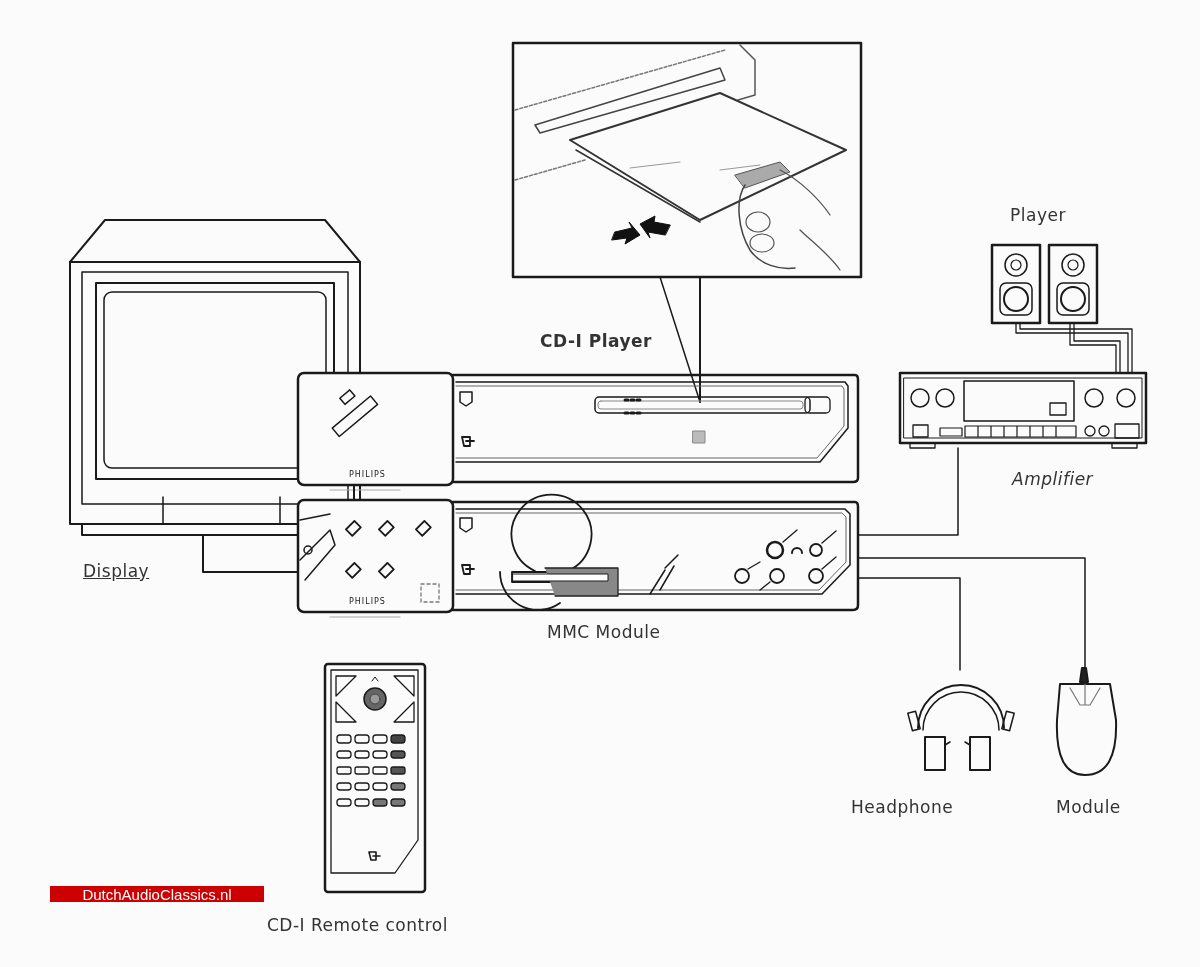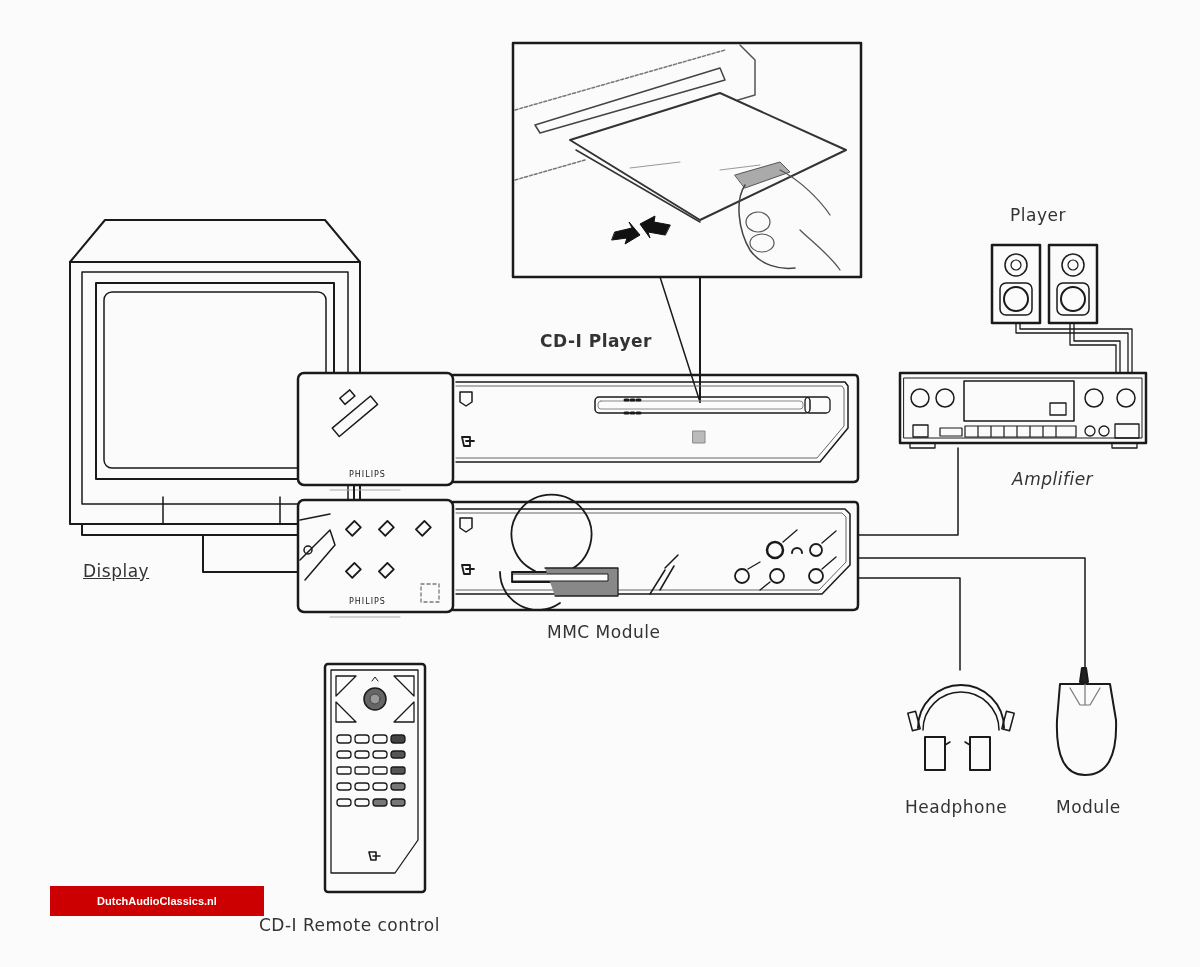--- a/index.html
+++ b/index.html
@@ -1,21 +1,21 @@
 <!DOCTYPE html>
 <html><head>
   <meta charset="utf-8">
   <style>
     html, body { margin:0; padding:0; background:#fbfbfb; }
     body { width:1200px; height:967px; position:relative; overflow:hidden; font-family:"DejaVu Sans", sans-serif; }
     svg#diagram { position:absolute; left:0; top:0; }
     .lbl { position:absolute; font-family:"DejaVu Sans", sans-serif; font-size:17px; color:#333; letter-spacing:0.5px; white-space:nowrap; }
     .brand { position:absolute; font-family:"DejaVu Sans", sans-serif; font-size:8px; font-weight:normal; color:#222; letter-spacing:1px; }
-    .watermark { position:absolute; left:50px; top:886px; width:214px; height:30px; background:#cc0000; color:#fff;
-      font-family:"Liberation Sans", sans-serif; font-weight:bold; font-size:11px; display:flex; align-items:center; justify-content:center; }
+    .watermark { position:absolute; left:50px; top:886px; width:214px; height:16px; background:#cc0000; color:#fff;
+      font-family:"Liberation Sans", sans-serif; font-weight:normal; font-size:15px; display:flex; align-items:center; justify-content:center; }
   </style>
 </head>
 <body>
 
 <svg id="diagram" width="1200" height="967" viewBox="0 0 1200 967" fill="none" stroke="#1a1a1a" stroke-width="2" stroke-linejoin="round" stroke-linecap="round">
 
   <g>
     <rect x="513" y="43" width="348" height="234" stroke-width="2.5"></rect>
     <path d="M700 277 L700 402"></path>
     <path d="M660 277 L700 402" stroke-width="1.5"></path>
@@ -209,20 +209,20 @@
       <path d="M369 852 L376 852 L376 860 L371 860 Z M373 856 L380 856" stroke-width="1.6"></path>
     </g>
   </g>
 </svg>
 
 <div class="lbl" style="left:83px; top:561px;text-decoration:underline;">Display</div>
 <div class="lbl" style="left:540px; top:331px;font-weight:bold;">CD-I Player</div>
 <div class="lbl" style="left:527px; top:622px;margin-left:20px;">MMC Module</div>
 <div class="lbl" style="left:1010px; top:205px;">Player</div>
 <div class="lbl" style="left:1012px; top:469px;font-style:italic;">Amplifier</div>
-<div class="lbl" style="left:905px; top:797px;">Headphone</div>
+<div class="lbl" style="left:851px; top:797px;">Headphone</div>
 <div class="lbl" style="left:1056px; top:797px;">Module</div>
-<div class="lbl" style="left:259px; top:915px;">CD-I Remote control</div>
+<div class="lbl" style="left:267px; top:915px;">CD-I Remote control</div>
 
 <div class="brand" style="left:349px; top:470px;">PHILIPS</div>
 <div class="brand" style="left:349px; top:597px;">PHILIPS</div>
 
 <div class="watermark" style="background: rgb(204, 0, 0);">DutchAudioClassics.nl</div>
 
 </body></html>

